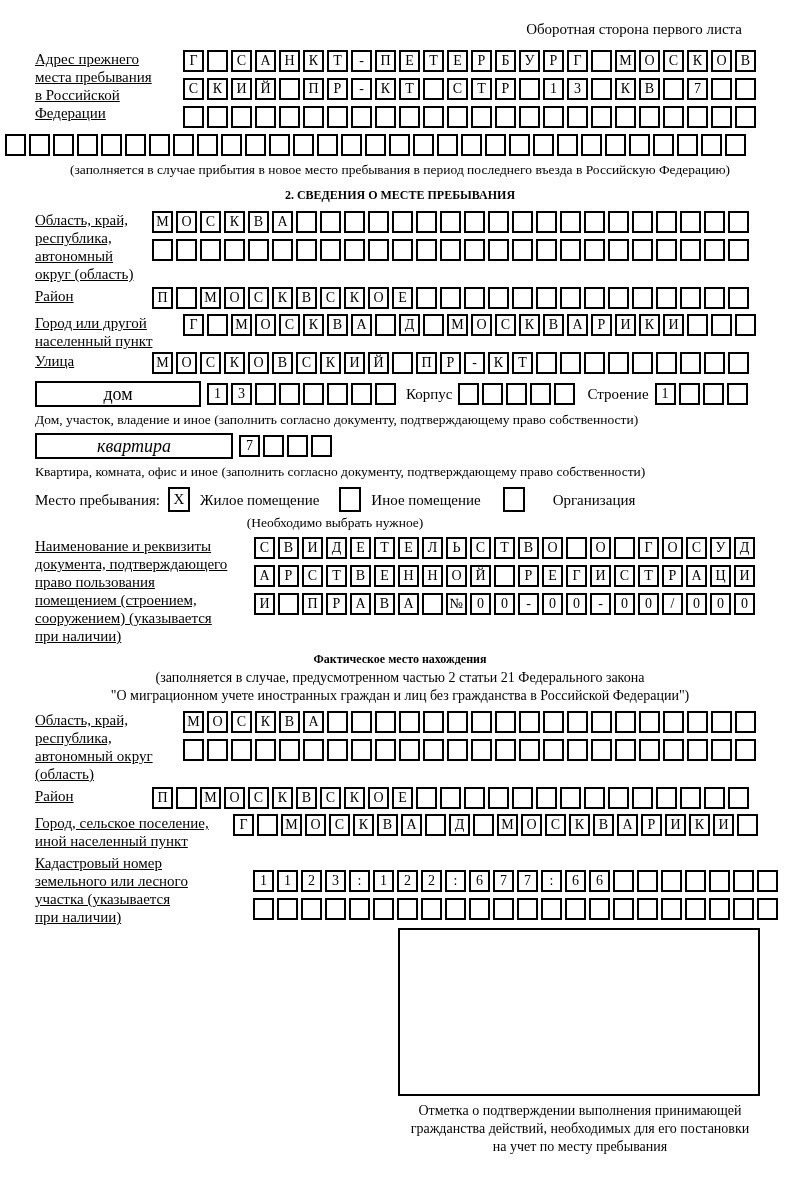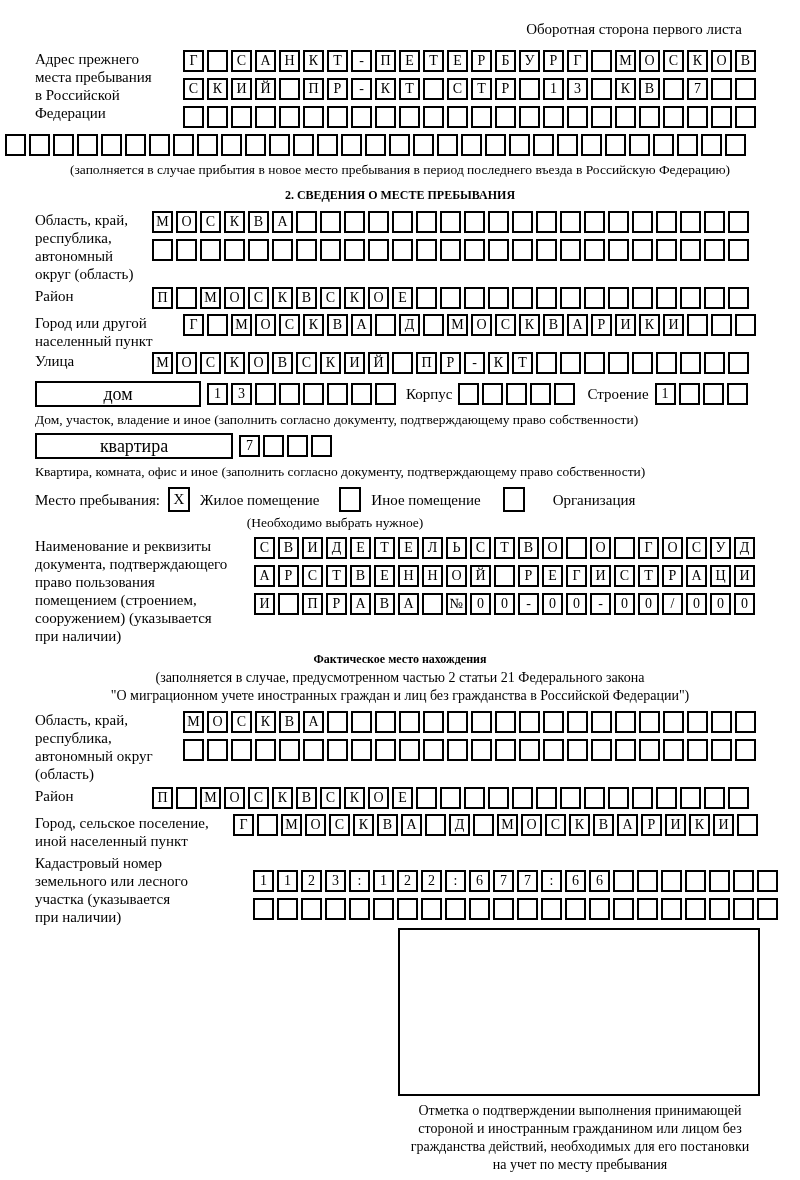--- a/index.html
+++ b/index.html
@@ -8,21 +8,21 @@
     width:800px; height:1180px; overflow:hidden;
     color:#000;
     font-family:"Liberation Serif","DejaVu Serif",serif;
     font-size:15px;
   }
   .page { position:relative; width:800px; height:1180px; padding-top:20px; }
 
   .header-note { text-align:right; padding-right:58px; font-size:15px; line-height:18px; }
 
   .frow { display:flex; align-items:flex-start; }
-  .lcol { flex:none; padding-left:35px; font-size:15px; line-height:18px; }
+  .lcol { flex:none; padding-left:35px; font-size:15px; line-height:18px;text-decoration:underline; }
   .w183 { width:183px; }
   .w152 { width:152px; }
   .w254 { width:254px; }
   .w233 { width:233px; }
   .w223 { width:253px; }
 
   .cellcol { display:flex; flex-direction:column; gap:6px; }
   .cellrow { display:flex; gap:3px; height:22px; flex:none; }
   .cell {
     flex:none; width:21px; height:22px; border:2px solid #000;
@@ -34,21 +34,21 @@
   .note-center { text-align:center; width:800px; }
   .note-left { margin-left:35px; }
   .sec-title { text-align:center; font-weight:bold; font-size:12px; line-height:20px; }
 
   .fieldbox {
     flex:none; height:26px; border:2px solid #000;
     display:flex; align-items:center; justify-content:center;
     font-size:18px;
   }
   .dom-box { width:166px; }
-  .kv-box  { width:198px; }
+  .kv-box  { width:198px;font-style:italic; }
   .inline-row { display:flex; align-items:center; margin-left:35px; }
   .inline-lbl { font-size:15px; line-height:18px; }
 
   .chk {
     flex:none; width:22px; height:25px; border:2px solid #000;
     display:flex; align-items:center; justify-content:center;
     font-size:15px;
   }
 
   .mesto-note { width:670px; text-align:center; }
@@ -673,18 +673,17 @@
           <span class="cell"></span>
           <span class="cell"></span>
           <span class="cell"></span>
         </div>
     </div>
   </div>
 
   <div class="stamp-box mt2"></div>
   <div class="stamp-caption mt6">
       <div>Отметка о подтверждении выполнения принимающей</div>
-      <div>стороной и иностранным гражданином или лицом без</div>
       <div>гражданства действий, необходимых для его постановки</div>
       <div>на учет по месту пребывания</div>
     </div>
 
 </div>
 
 </body></html>

